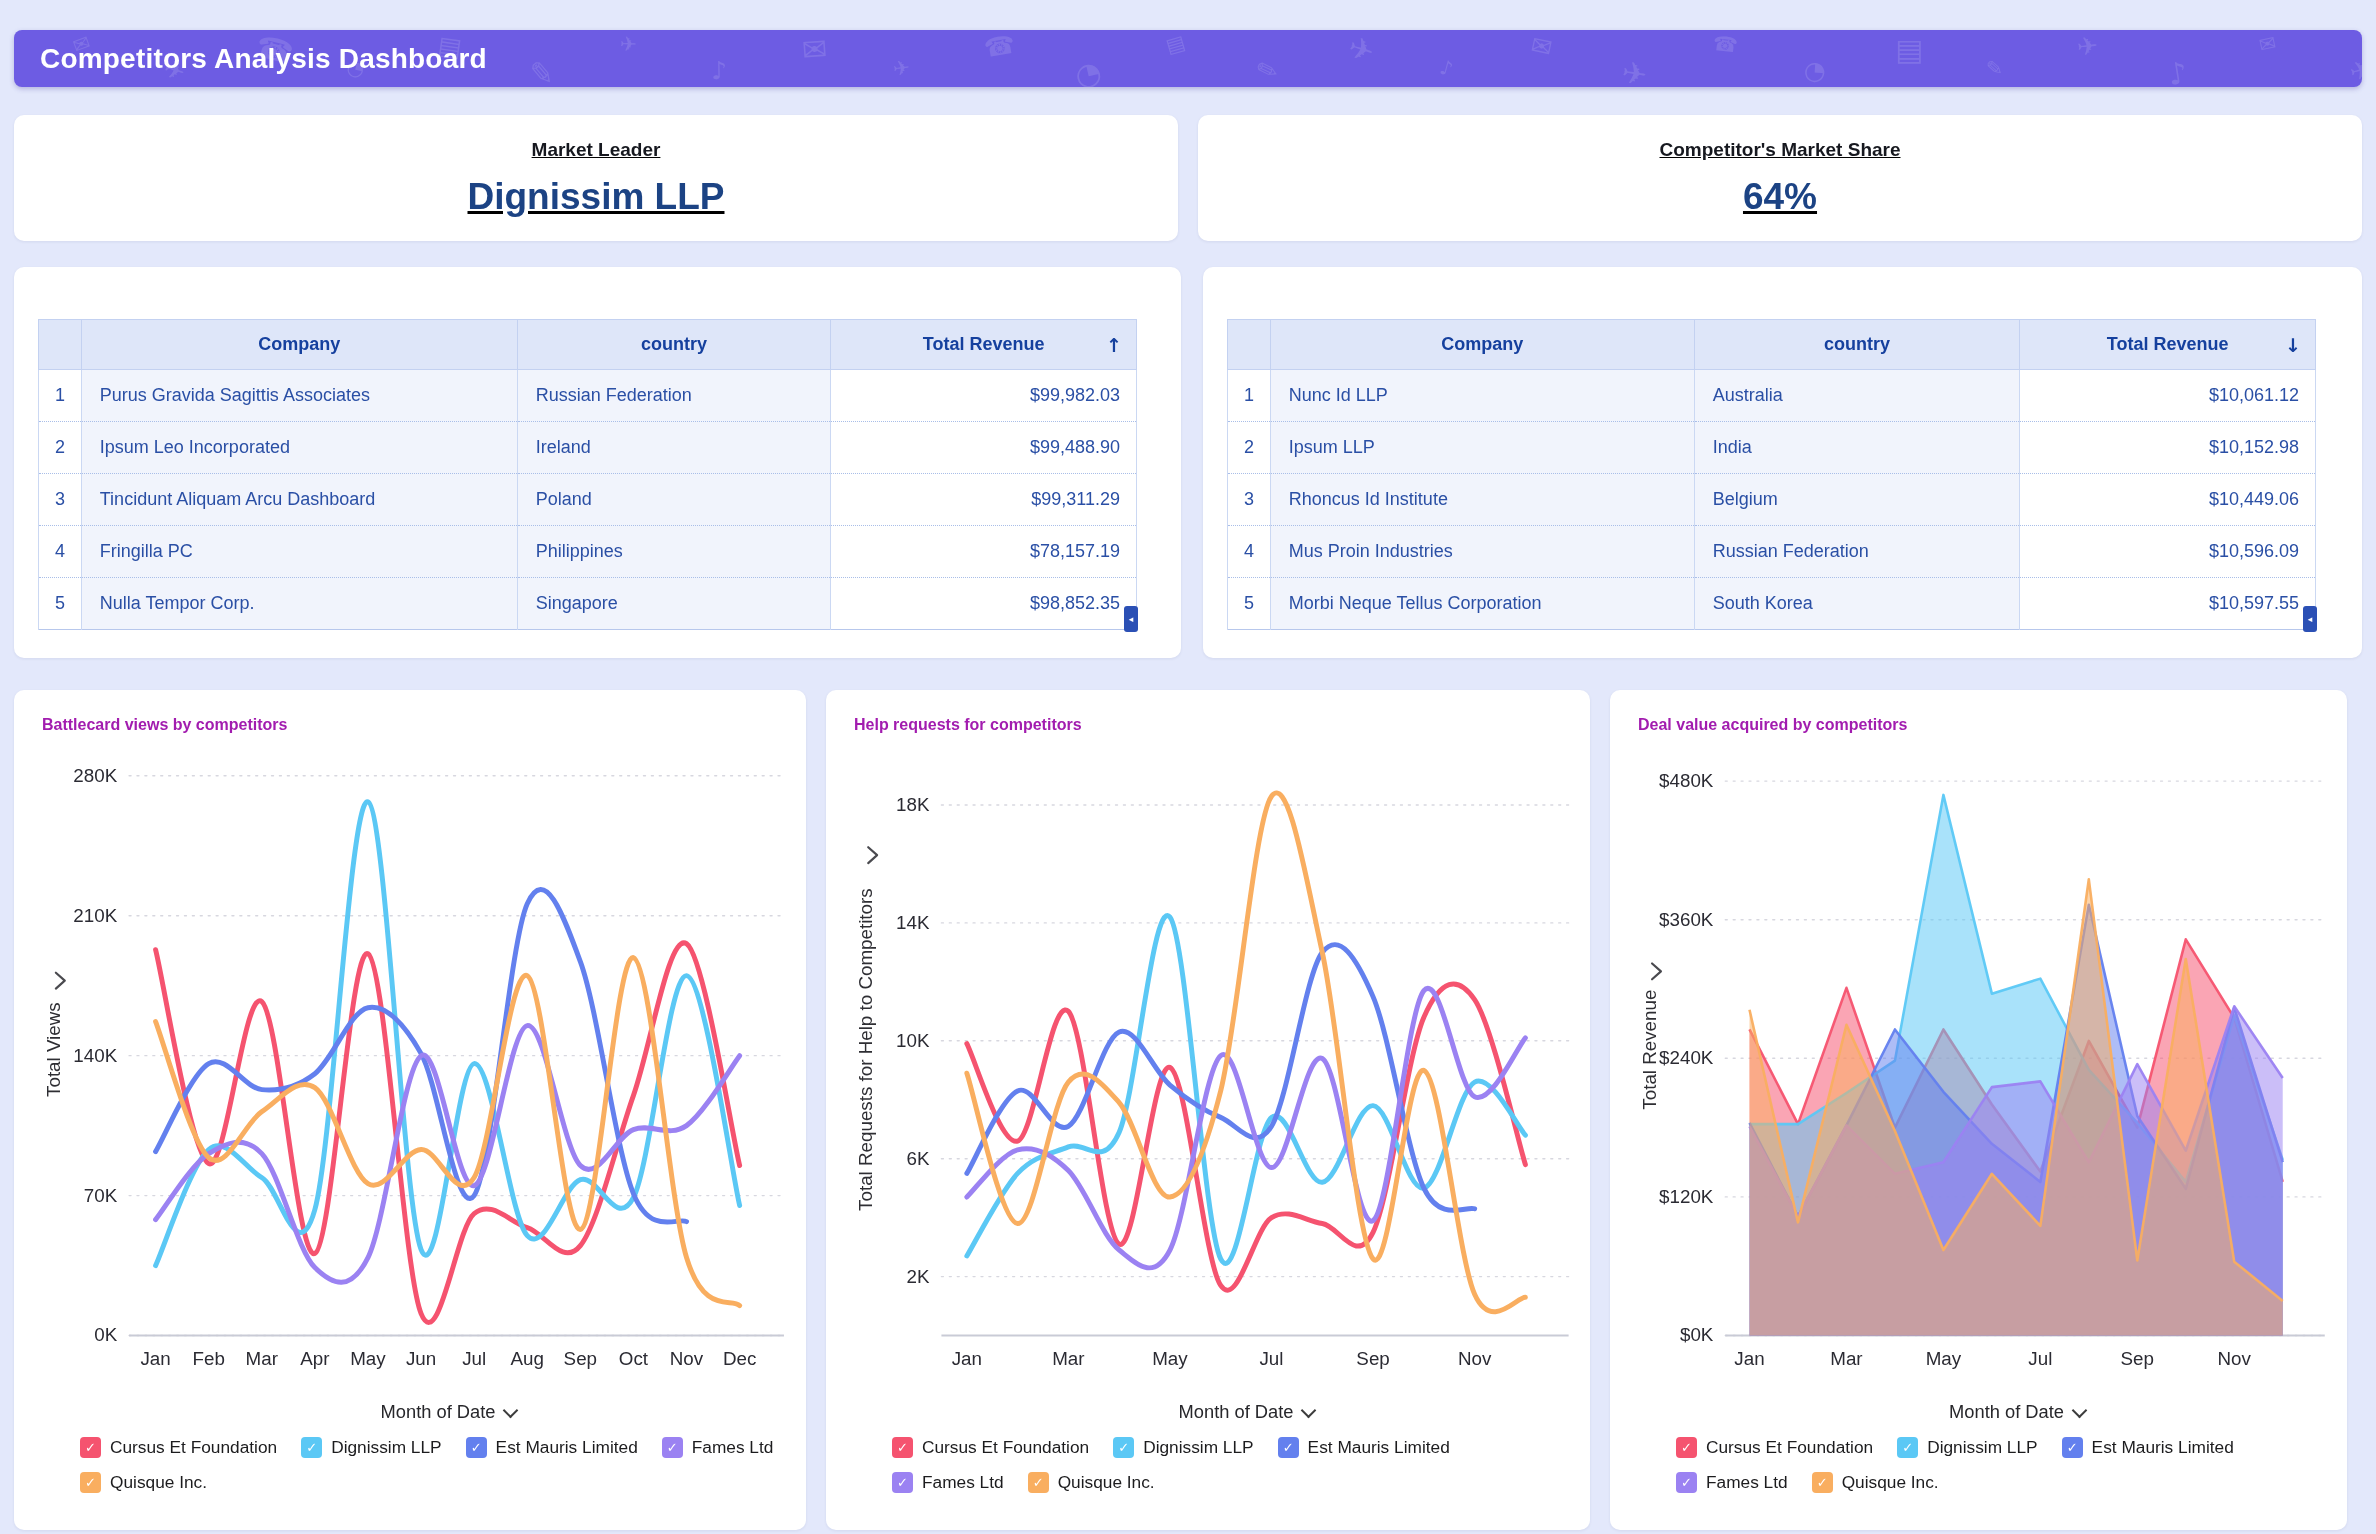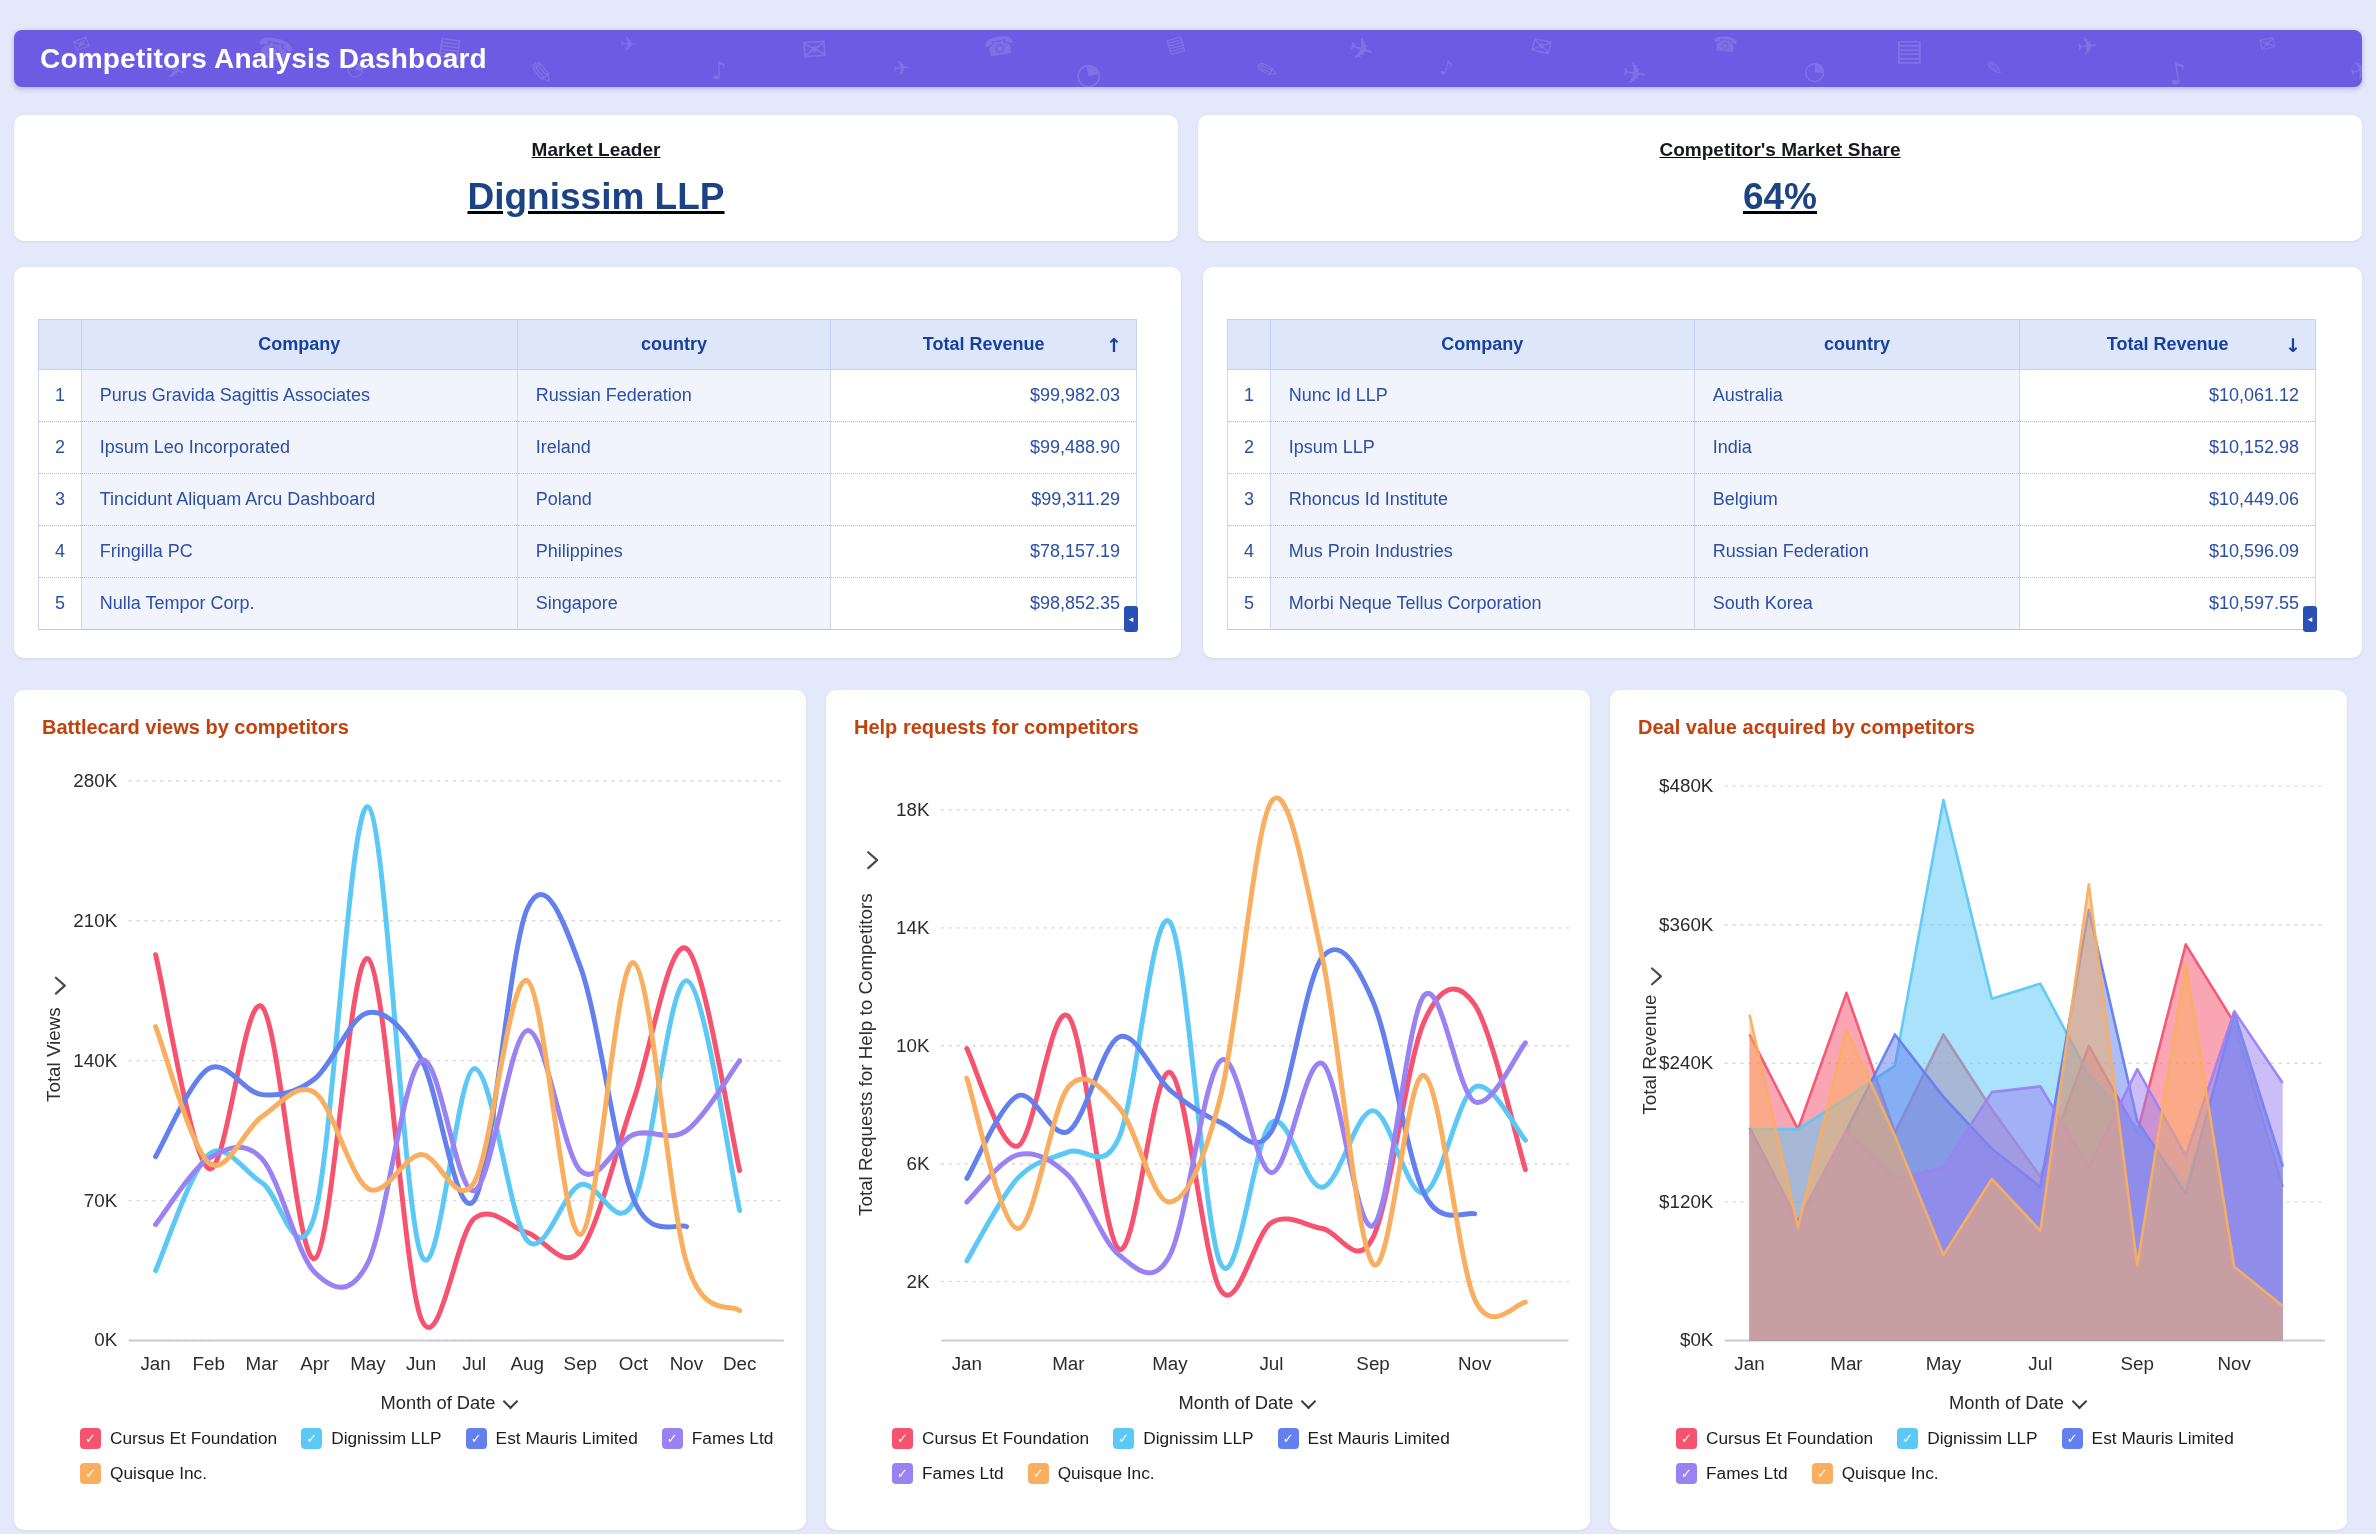--- a/index.html
+++ b/index.html
@@ -65,24 +65,24 @@
 
   
   .charts-row{display:flex;gap:20px;margin-top:32px;}
   .chart-card{
     background:#fff;border-radius:10px;box-sizing:border-box;height:840px;
     padding:26px 12px 16px 20px;box-shadow:0 1px 3px rgba(30,40,90,.08);
   }
   .chart-card.c0{width:792px;}
   .chart-card.c1{width:764px;}
   .chart-card.c2{width:737px;}
-  .chart-title{font-size:20px;font-weight:bold;color:#c2410c;padding-left:8px;}
+  .chart-title{font-size:16px;font-weight:bold;color:#a21caf;padding-left:8px;}
   .chart-svg{display:block;margin-top:6px;}
   .xaxis-label{
-    text-align:center;font-size:18.3px;color:#27272b;margin-top:2px;
+    text-align:center;font-size:18.3px;color:#27272b;margin-top:16px;
     display:flex;align-items:center;justify-content:center;
   }
   .chev-down{
     width:9px;height:9px;border-right:2px solid #3c3c3c;border-bottom:2px solid #3c3c3c;
     transform:rotate(45deg);display:inline-block;margin-left:10px;margin-bottom:4px;cursor:pointer;
   }
   .legend{
     margin-top:14px;padding-left:46px;display:flex;flex-wrap:wrap;
     column-gap:24px;row-gap:14px;align-items:center;
   }

